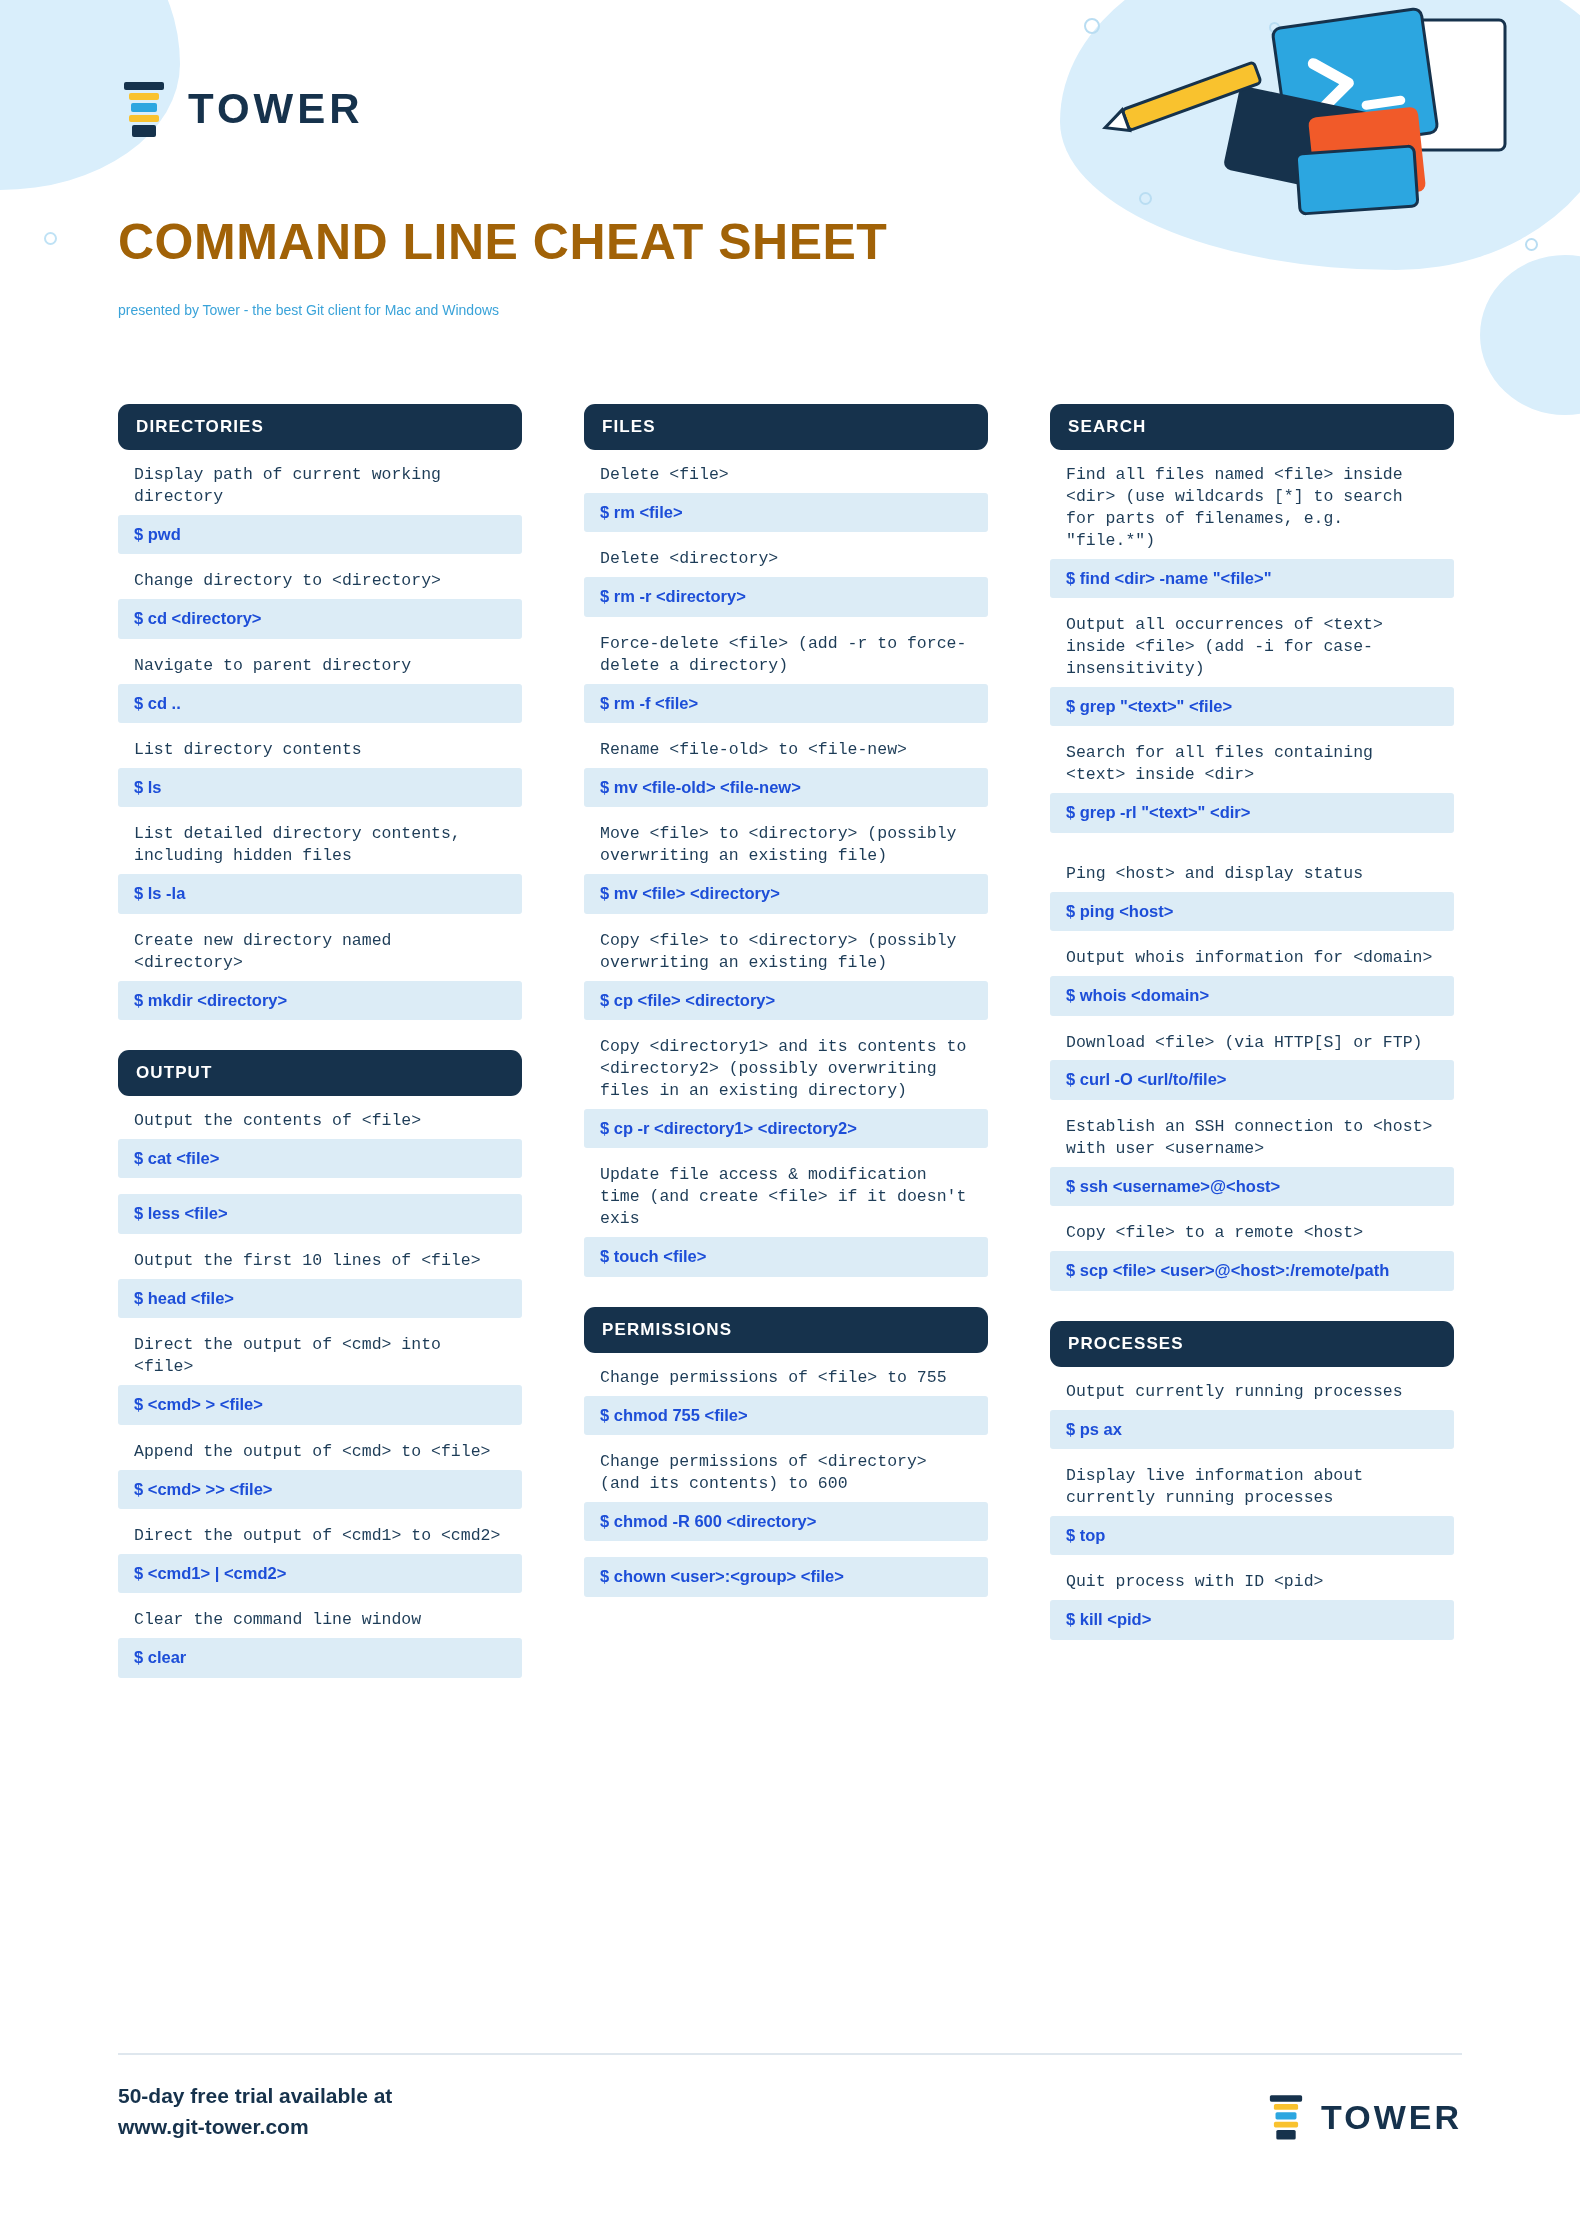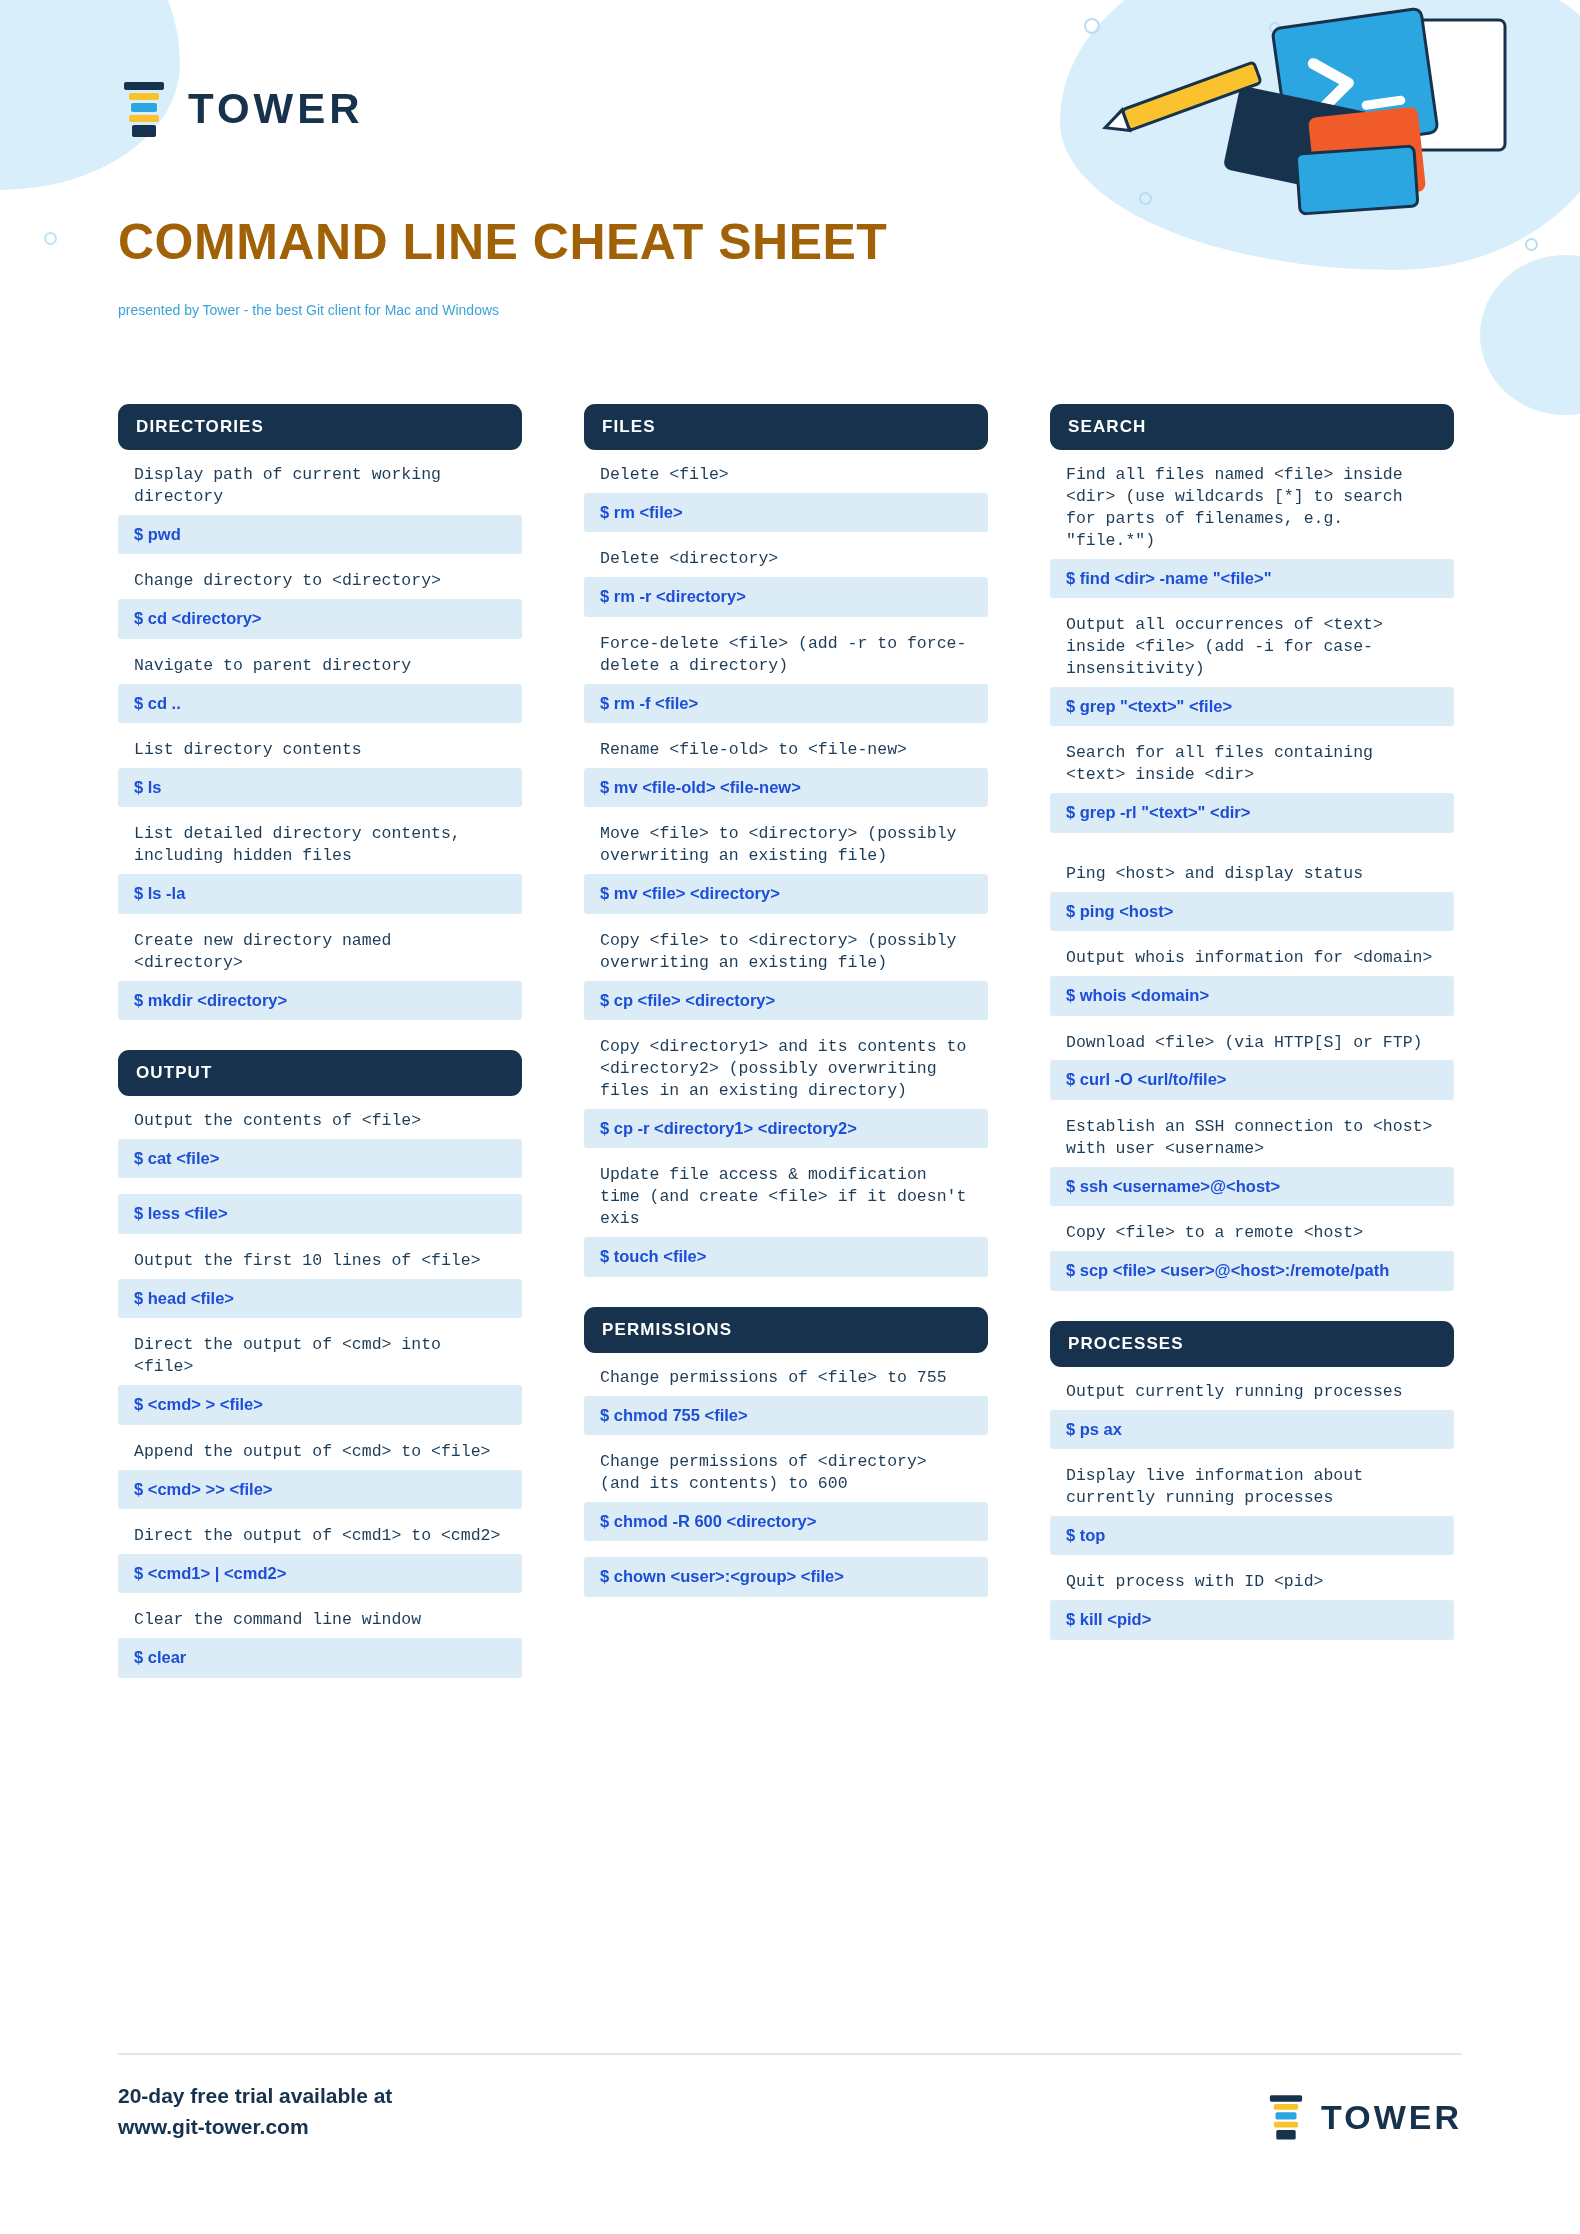--- a/index.html
+++ b/index.html
@@ -345,21 +345,21 @@
           </div>
         </div>
       </div>
     </div>
 </div>
 
 <div class="footer">
   <div class="footer-rule"></div>
   <div class="footer-row">
     <div class="footer-text">
-      <div>20-day free trial available at</div>
+      <div>50-day free trial available at</div>
       <div>www.git-tower.com</div>
     </div>
     <div class="footer-brand">
       <svg class="brand-mark" style="width:42px;height:50px" viewBox="0 0 52 62">
         <rect x="6" y="4" width="40" height="8" rx="2" fill="#16324c"></rect>
         <rect x="11" y="15" width="30" height="7" rx="2" fill="#f9c22e"></rect>
         <rect x="13" y="25" width="26" height="9" rx="2" fill="#2ca6e0"></rect>
         <rect x="11" y="37" width="30" height="7" rx="2" fill="#f9c22e"></rect>
         <rect x="14" y="47" width="24" height="12" rx="2" fill="#16324c"></rect>
       </svg>

